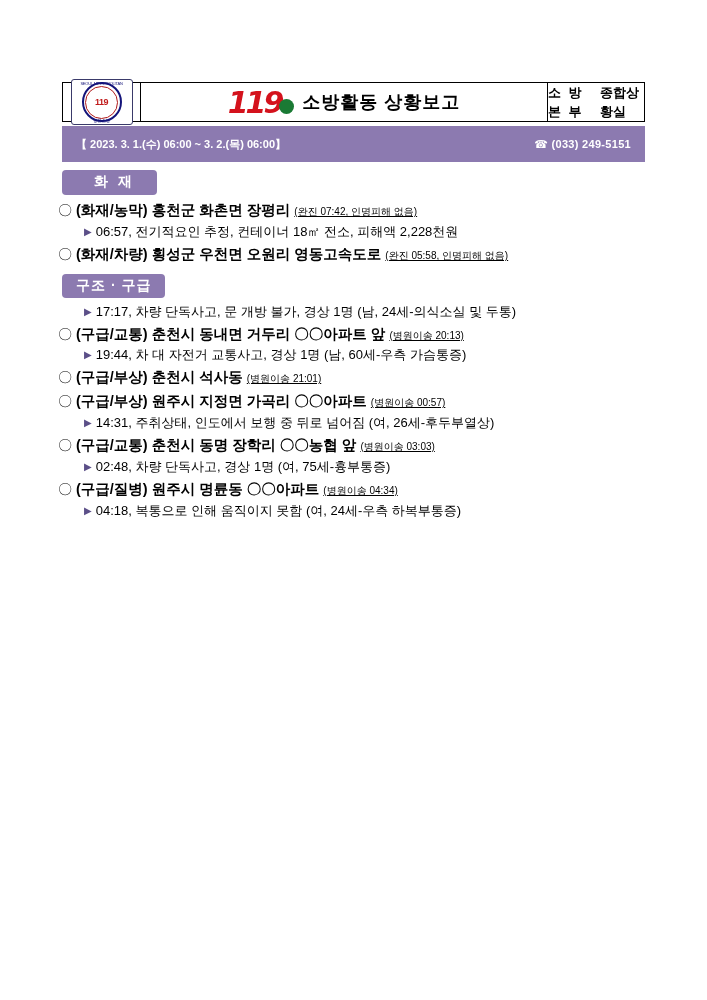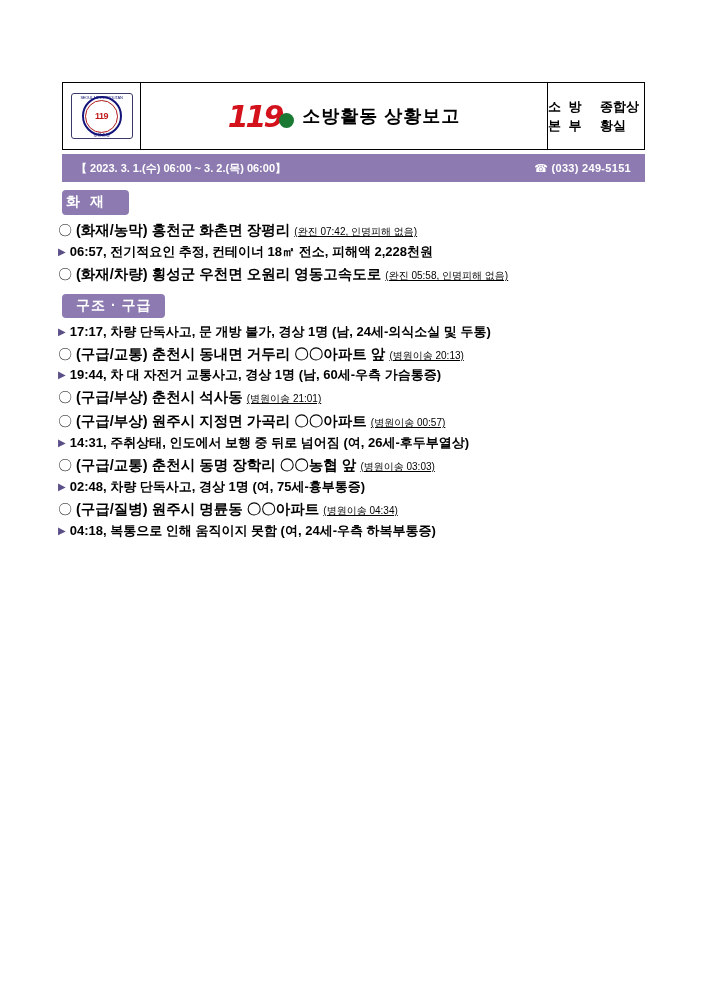--- a/index.html
+++ b/index.html
@@ -19,21 +19,21 @@
     width: 707px;
     height: 1000px;
     padding: 0;
     position: relative;
   }
 
   
   .header {
     margin: 82px 62px 0 62px;
     border: 1px solid #000;
-    height: 68px;
+    height: 40px;
     display: flex;
     align-items: stretch;
     background: #ffffff;
   }
   .logo-cell {
     width: 78px;
     border-right: 1px solid #000;
     display: flex;
     align-items: center;
     justify-content: center;
@@ -127,39 +127,39 @@
     font-weight: bold;
     line-height: 1.5;
   }
   .dept-cell span:first-child { letter-spacing: 2px; }
 
   
   .periodbar {
     margin: 4px 62px 0 62px;
     background: #8c7ab0;
     color: #ffffff;
-    height: 28px;
+    height: 36px;
     display: flex;
     align-items: center;
     justify-content: space-between;
     padding: 0 14px;
     font-size: 11px;
     font-weight: bold;
   }
   .periodbar .tel { letter-spacing: 0.3px; }
 
   
   .section { margin: 0 44px; }
   .sec-label {
     display: inline-block;
     background: #8c7ab0;
     color: #ffffff;
     font-size: 14px;
     font-weight: bold;
-    padding: 3px 22px 4px 4px;
+    padding: 3px 22px 4px 32px;
     border-radius: 4px;
     letter-spacing: 3px;
   }
   .sec-label-wrap { margin: 8px 0 4px 18px; }
   .sec-label.rescue { padding: 3px 14px 3px 14px; letter-spacing: 1px; }
 
   .entry { margin: 1px 0 0 14px; }
   .line-main {
     font-size: 14.5px;
     line-height: 1.55;
@@ -173,22 +173,22 @@
   .line-main .strong {
     font-weight: bold;
   }
   .line-main .paren {
     font-size: 10px;
     text-decoration: underline;
   }
   .line-sub {
     font-size: 13px;
     line-height: 1.55;
+    margin-left: 26px;
     white-space: nowrap;
-    font-weight: bold;
   }
   .line-sub .tri {
     color: #5b4f88;
     font-family: "DejaVu Sans", sans-serif;
     font-size: 10px;
     margin-right: 4px;
     vertical-align: 1px;
   }
 </style>
 </head>

